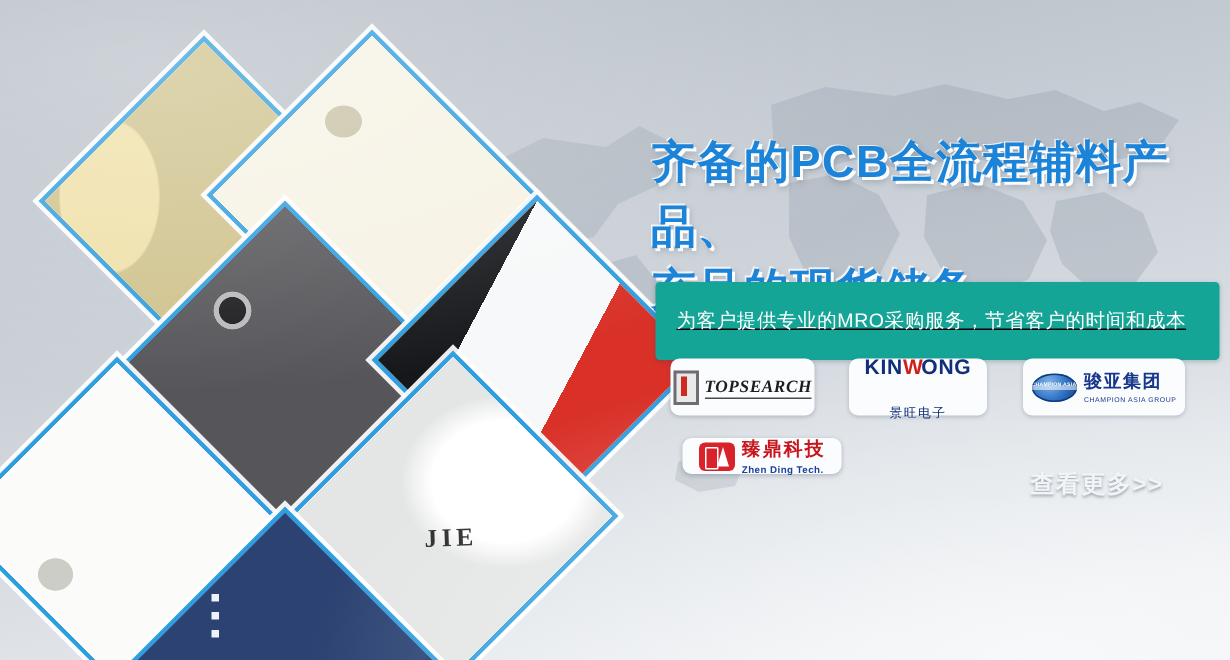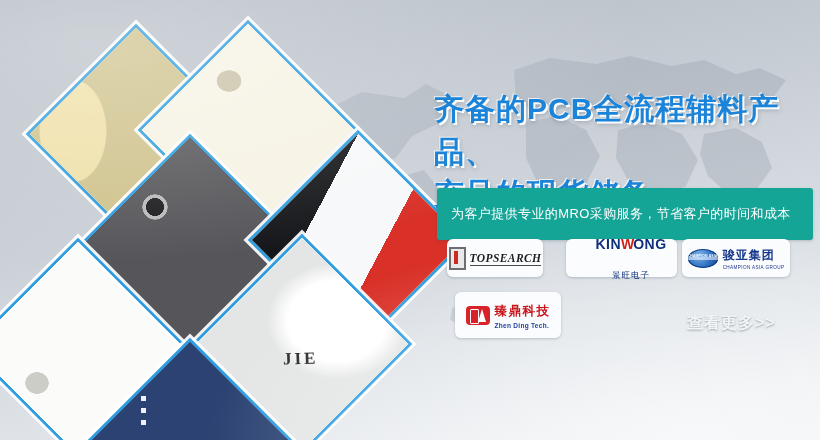--- a/index.html
+++ b/index.html
@@ -110,38 +110,38 @@
       2px 2px 0 rgba(255,255,255,.95),
       -1px -1px 0 rgba(255,255,255,.75),
       2px 3px 4px rgba(70,90,110,.35);
   }
   .headline .l2{display:block;}
 
   .subbar{
     position:absolute;left:437px;top:188px;width:376px;height:52px;
     background:#15a596;border-radius:3px;
     box-shadow:0 1px 3px rgba(40,70,80,.25);
-    display:flex;align-items:center;
+    display:flex;align-items:center;text-decoration:underline;
   }
   .subbar span{
     color:#ffffff;font-size:13px;font-weight:400;
     padding-left:14px;letter-spacing:.4px;white-space:nowrap;
   }
 
   
   .logos{position:absolute;left:447px;top:239px;width:350px;}
   .logo{
     position:absolute;background:#fbfcfd;border-radius:6px;
     box-shadow:0 1px 3px rgba(60,80,100,.28);
     display:flex;align-items:center;justify-content:center;
   }
   .lg1{left:0;top:0;width:96px;height:38px;}
-  .lg2{left:119px;top:0;width:92px;height:38px;padding-left:19px;}
+  .lg2{left:119px;top:0;width:92px;height:38px;}
   .lg3{left:235px;top:0;width:108px;height:38px;}
-  .lg4{left:8px;top:53px;width:106px;height:46px;}
+  .lg4{left:8px;top:53px;width:106px;height:24px;}
 
   
   .ts{display:flex;align-items:center;gap:4px;}
   .ts-mark{
     width:13px;height:19px;border:2px solid #6e6e72;background:#e9e9ea;
     position:relative;flex:none;
   }
   .ts-mark::after{
     content:"";position:absolute;left:3px;top:2px;width:4px;height:13px;background:#cf2a22;
   }

